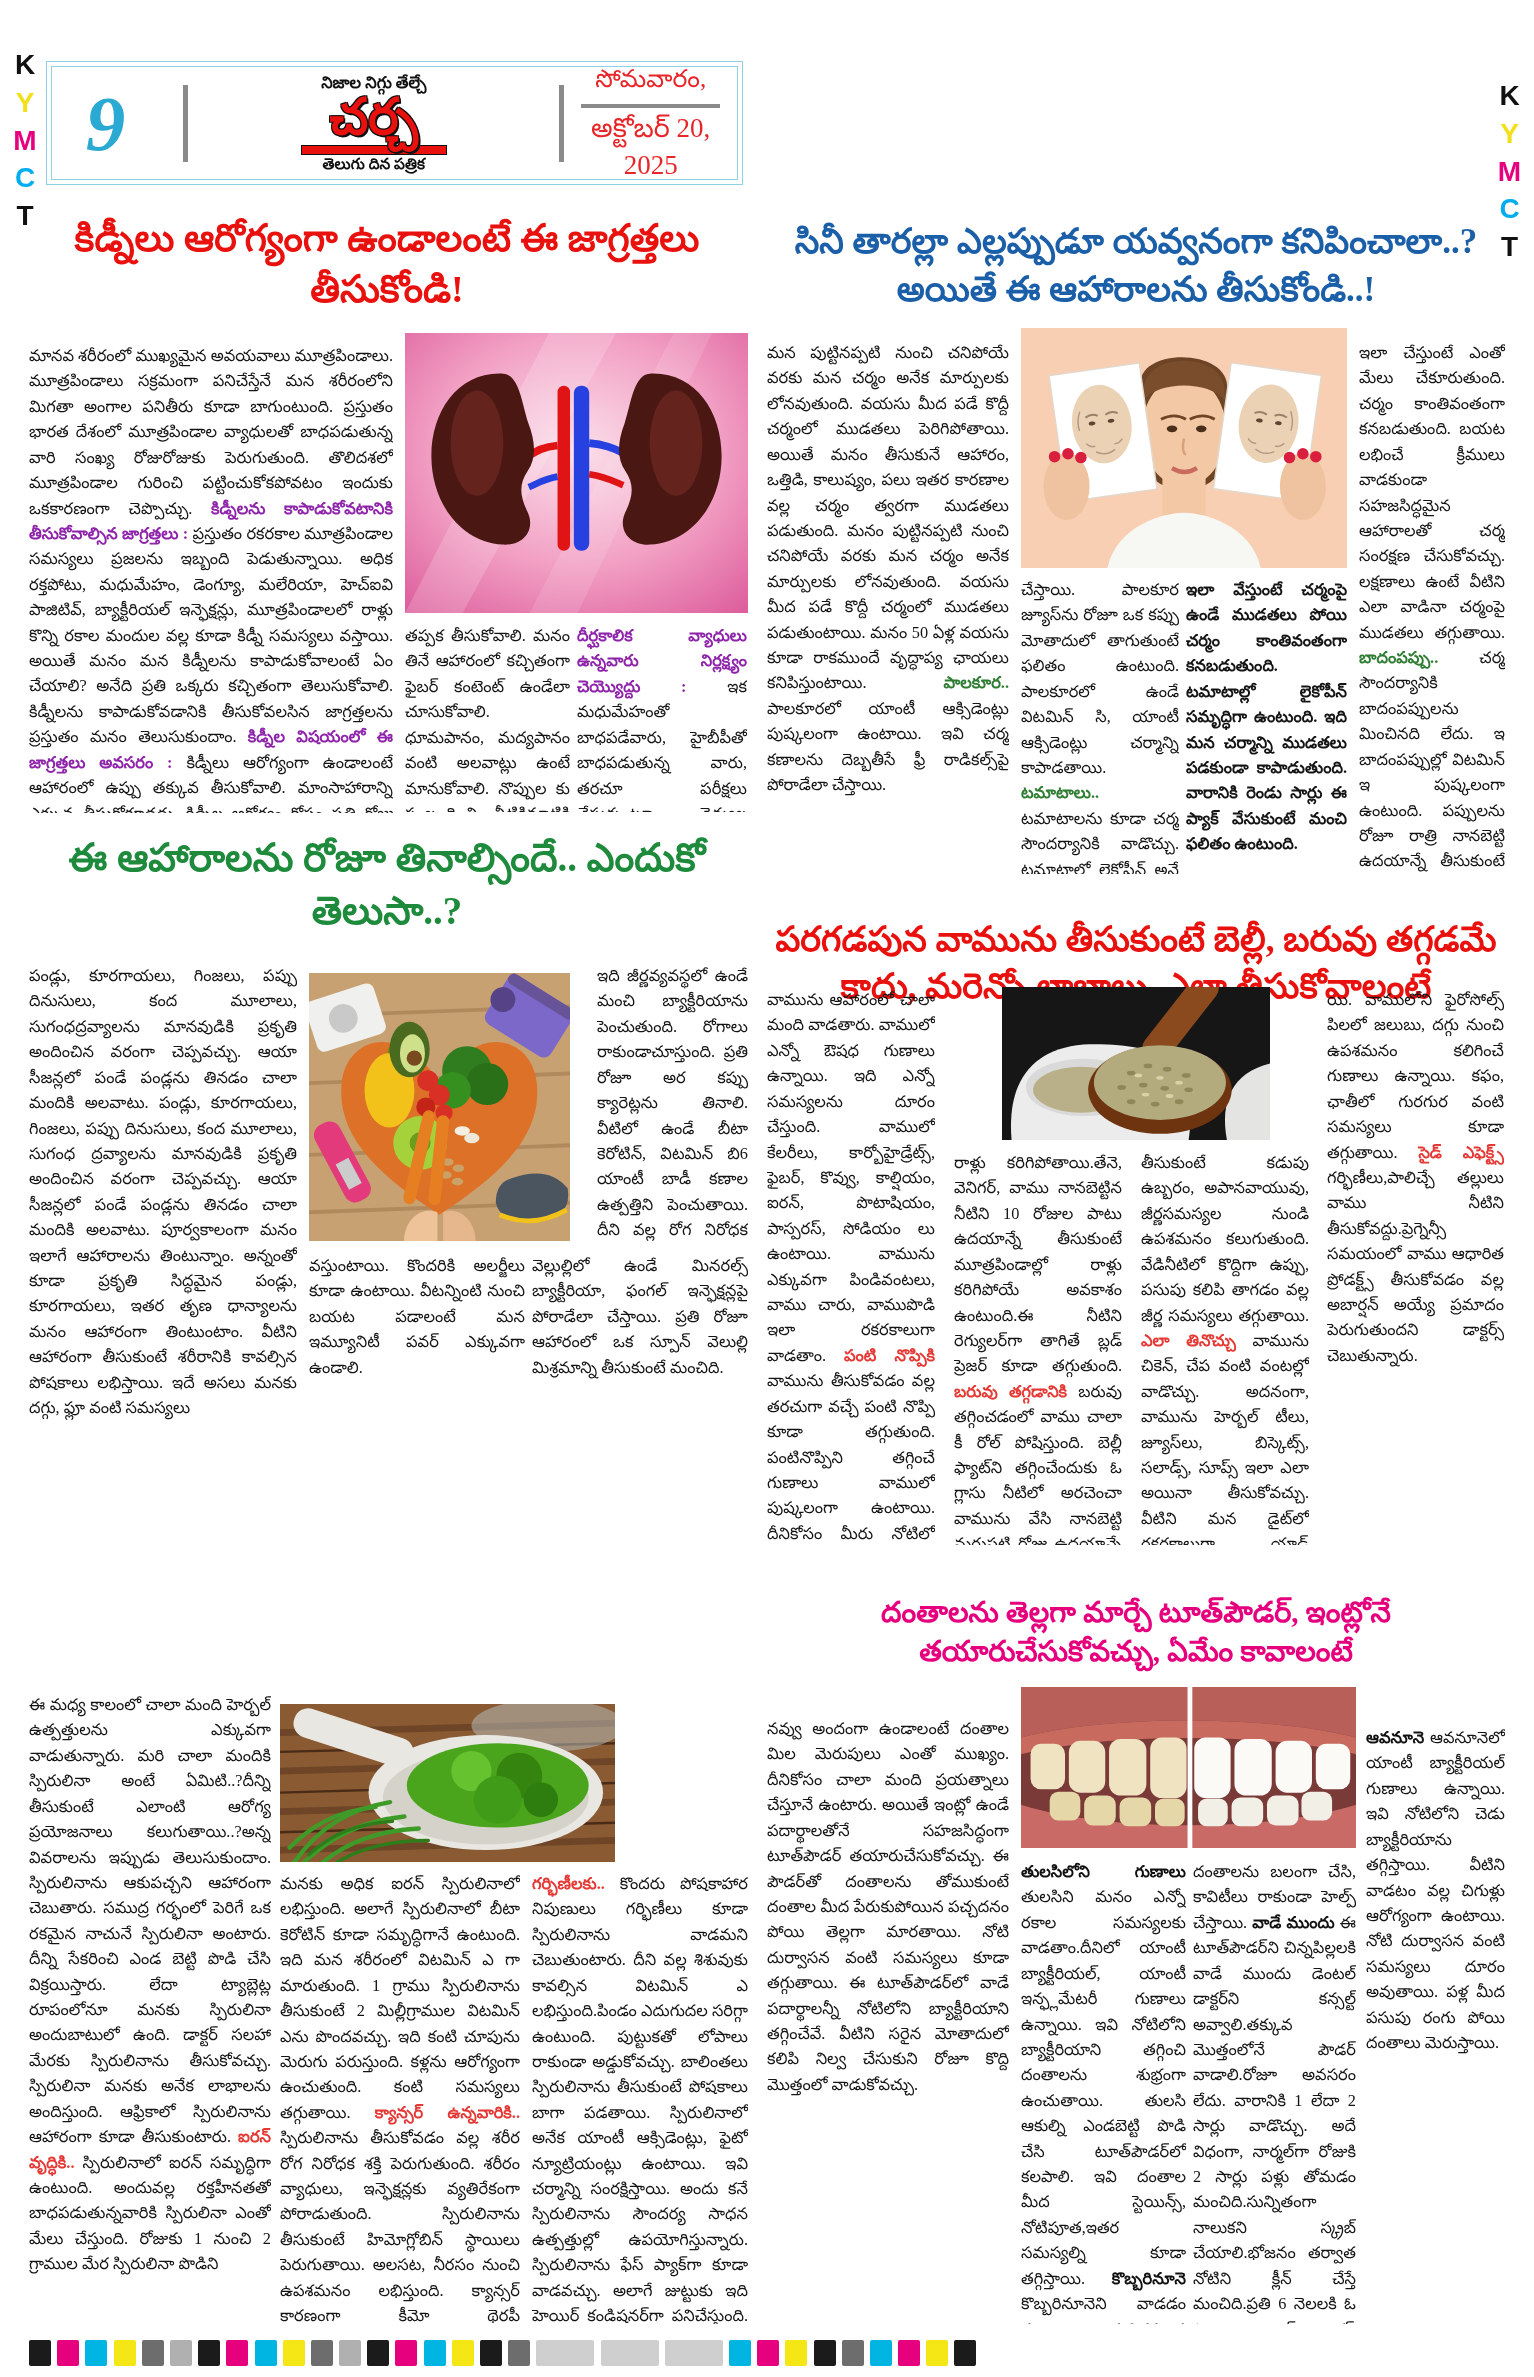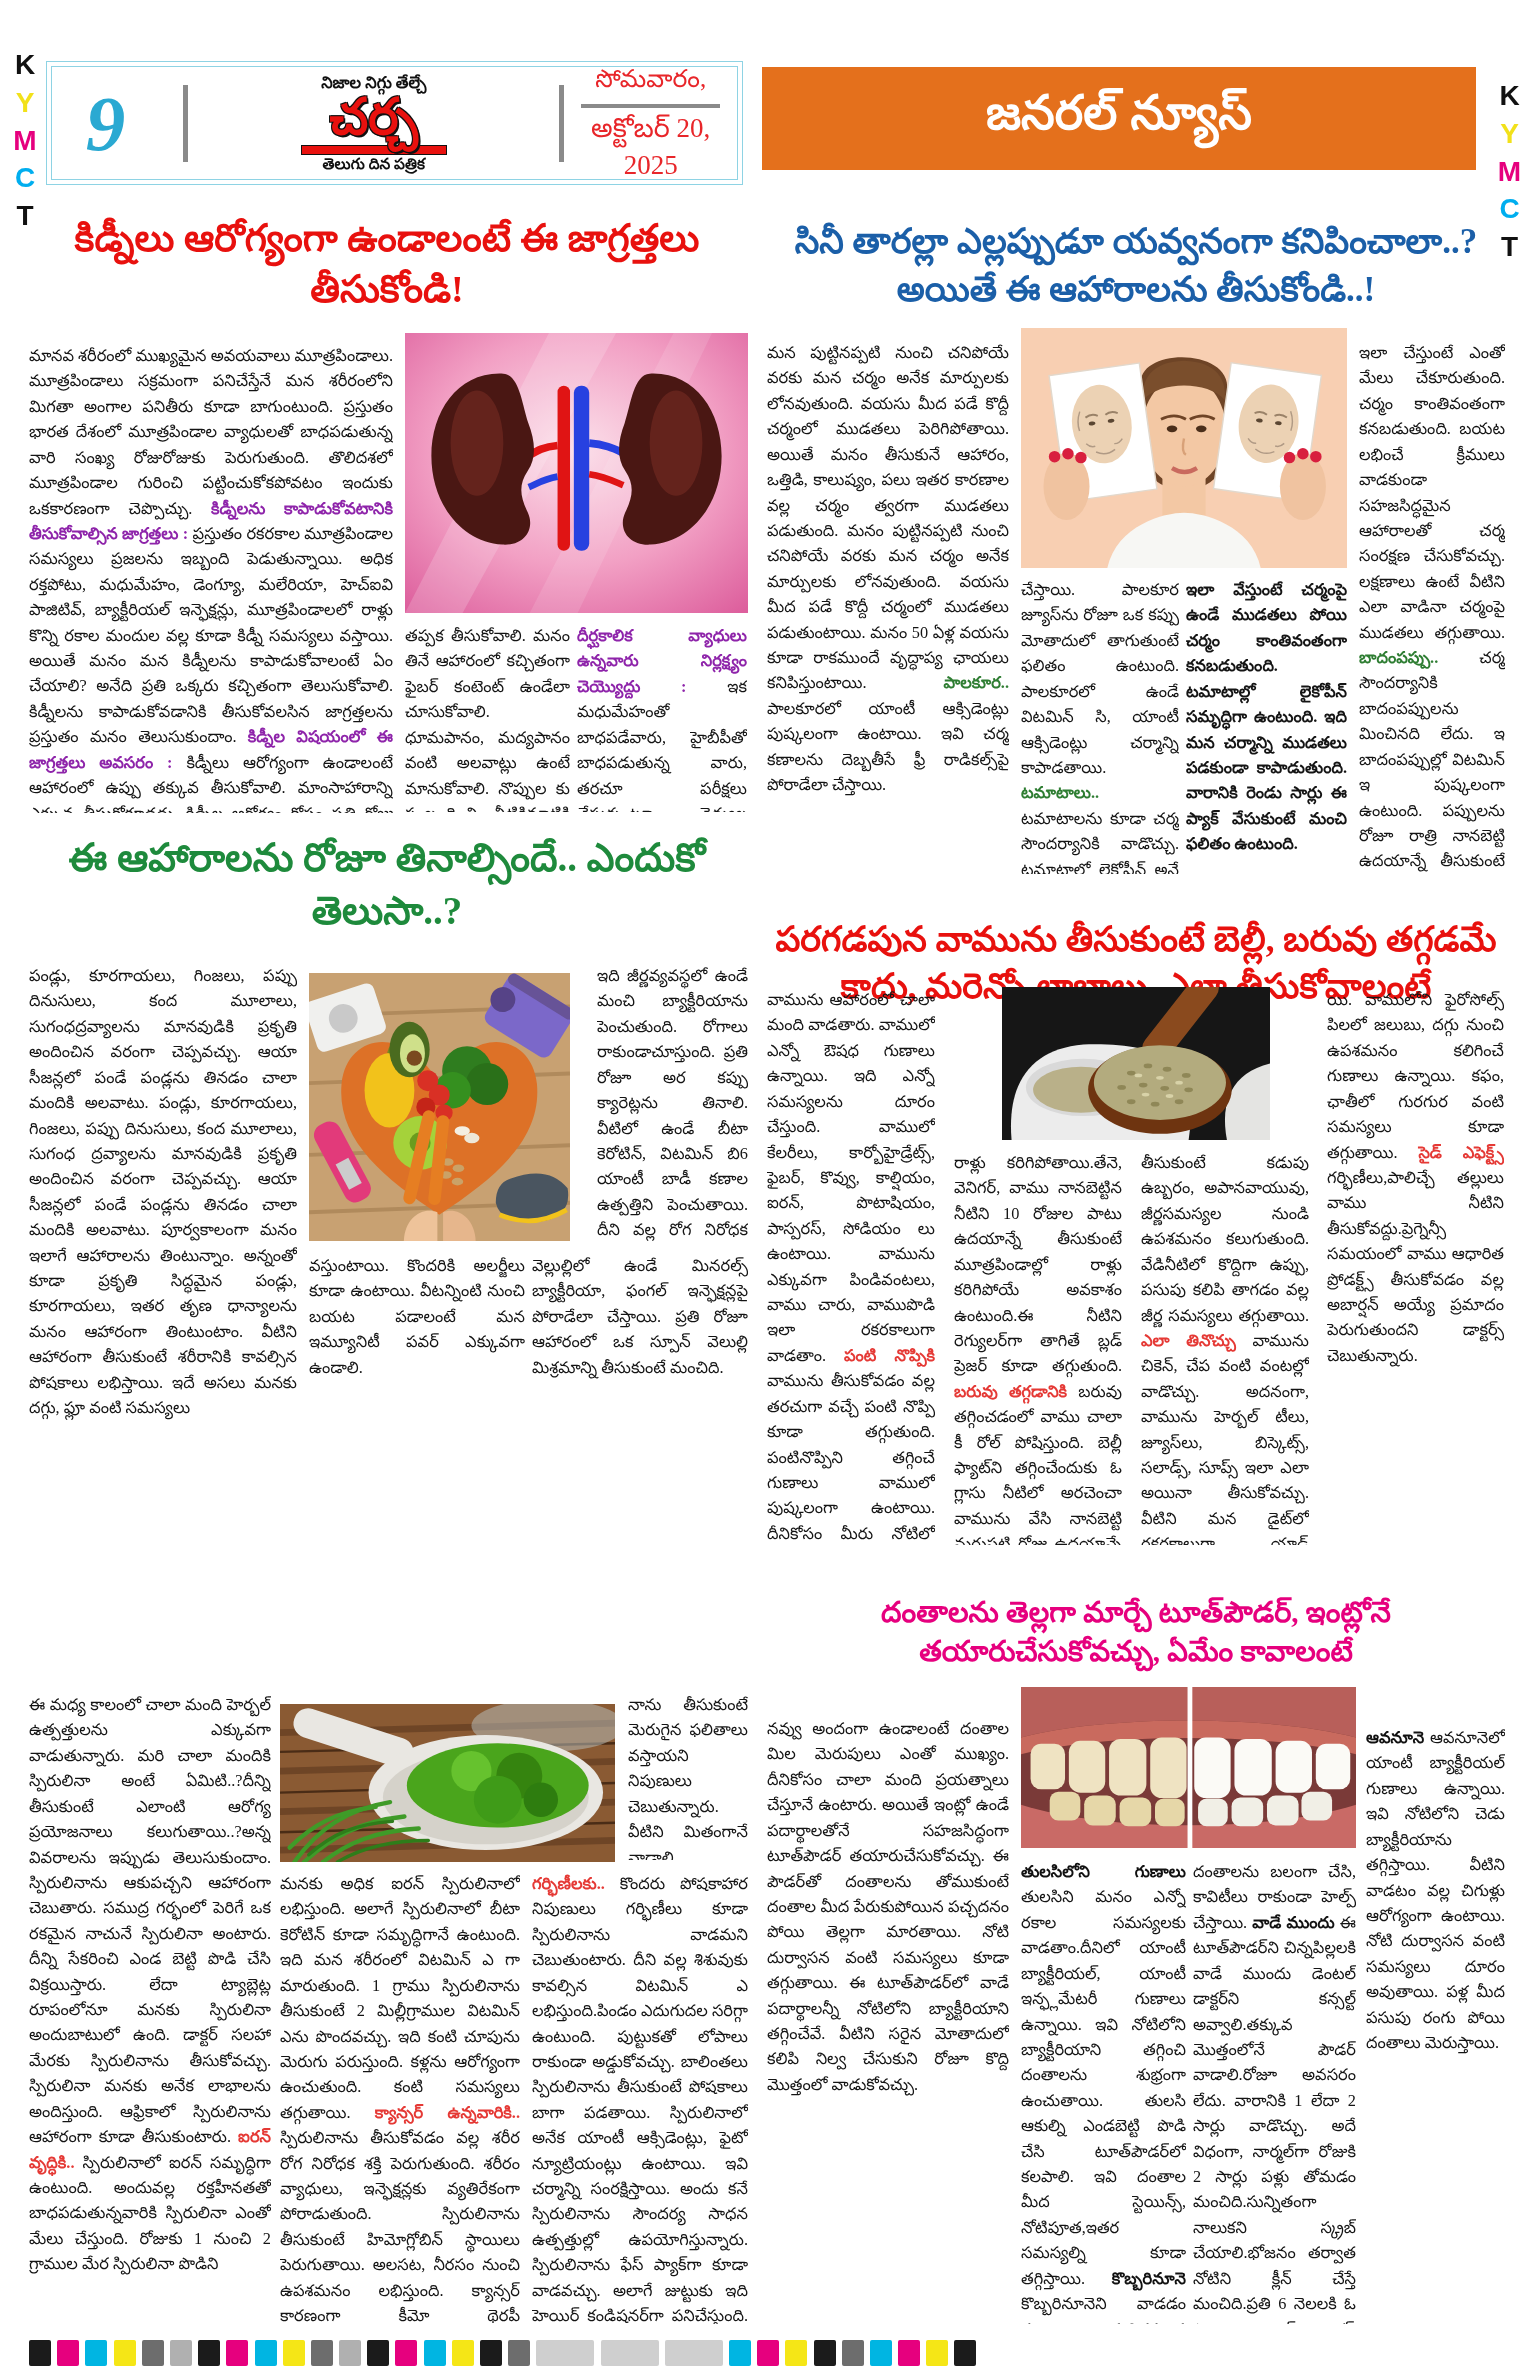--- a/index.html
+++ b/index.html
@@ -72,21 +72,20 @@
       </div>
       <div class="vbar"></div>
       <div class="date-block" style="width:173px;">
         <div class="date-day">సోమవారం,</div>
         <div class="date-hr"></div>
         <div class="date-date">అక్టోబర్ 20, 2025</div>
       </div>
     </div>
   </div>
 
-  <div class="abs section-banner" style="left:762px;top:67px;width:714px;height:103px;">జనరల్ న్యూస్</div>
 
   <div class="abs hl" style="left:29px;top:192px;width:716px;height:144px;font-size:38px;color:#e8110e;">కిడ్నీలు ఆరోగ్యంగా ఉండాలంటే ఈ జాగ్రత్తలు తీసుకోండి!</div>
   <div class="abs col" style="left:29px;top:343px;width:364px;height:470px;"><span>మానవ శరీరంలో ముఖ్యమైన అవయవాలు మూత్రపిండాలు. మూత్రపిండాలు సక్రమంగా పనిచేస్తేనే మన శరీరంలోని మిగతా అంగాల పనితీరు కూడా బాగుంటుంది. ప్రస్తుతం భారత దేశంలో మూత్రపిండాల వ్యాధులతో బాధపడుతున్న వారి సంఖ్య రోజురోజుకు పెరుగుతుంది. తొలిదశలో మూత్రపిండాల గురించి పట్టించుకోకపోవటం ఇందుకు ఒకకారణంగా చెప్పొచ్చు. </span><span class="sub sub-purple">కిడ్నీలను కాపాడుకోవటానికి తీసుకోవాల్సిన జాగ్రత్తలు : </span><span>ప్రస్తుతం రకరకాల మూత్రపిండాల సమస్యలు ప్రజలను ఇబ్బంది పెడుతున్నాయి. అధిక రక్తపోటు, మధుమేహం, డెంగ్యూ, మలేరియా, హెచ్ఐవి పాజిటివ్, బ్యాక్టీరియల్ ఇన్ఫెక్షన్లు, మూత్రపిండాలలో రాళ్లు కొన్ని రకాల మందుల వల్ల కూడా కిడ్నీ సమస్యలు వస్తాయి. అయితే మనం మన కిడ్నీలను కాపాడుకోవాలంటే ఏం చేయాలి? అనేది ప్రతి ఒక్కరు కచ్చితంగా తెలుసుకోవాలి. కిడ్నీలను కాపాడుకోవడానికి తీసుకోవలసిన జాగ్రత్తలను ప్రస్తుతం మనం తెలుసుకుందాం. </span><span class="sub sub-purple">కిడ్నీల విషయంలో ఈ జాగ్రత్తలు అవసరం : </span><span>కిడ్నీలు ఆరోగ్యంగా ఉండాలంటే ఆహారంలో ఉప్పు తక్కువ తీసుకోవాలి. మాంసాహారాన్ని ఎక్కువ తీసుకోకూడదు. కిడ్నీల ఆరోగ్యం కోసం ప్రతి రోజు కనీసం ఒక 30 నిమిషాల పాటు అయినా వ్యాయామం చేయాలి. </span></div>
   <div class="abs imgbox" style="left:405px;top:333px;width:343px;height:280px;">
     <svg viewBox="0 0 715 585" preserveAspectRatio="none">
       <defs>
           <radialGradient id="kbg" cx="50%" cy="42%" r="75%">
         <stop offset="0%" stop-color="#fbe0ea"></stop>
             <stop offset="55%" stop-color="#f2a0c4"></stop>
             <stop offset="100%" stop-color="#dd5f9d"></stop>
@@ -291,21 +290,20 @@
           <path d="M50,330 C110,275 170,245 260,235"></path>
         <path d="M90,330 C140,290 200,265 290,260"></path>
           <path d="M20,300 C70,250 120,225 200,215"></path>
       </g>
       <g stroke="#2e7d1a" stroke-width="7" fill="none" stroke-linecap="round">
         <path d="M120,330 C170,300 230,285 310,285"></path>
           <path d="M60,315 C110,270 160,250 235,245"></path>
       </g>
     </svg>
   </div>
-  <div class="abs col" style="left:628px;top:1692px;width:120px;height:168px;"><span>నాను తీసుకుంటే మెరుగైన ఫలితాలు వస్తాయని నిపుణులు చెబుతున్నారు. వీటిని మితంగానే వాడాలి. </span></div>
   <div class="abs col" style="left:280px;top:1871px;width:240px;height:453px;"><span>మనకు అధిక ఐరన్ స్పిరులినాలో లభిస్తుంది. అలాగే స్పిరులినాలో బీటా కెరోటిన్ కూడా సమృద్ధిగానే ఉంటుంది. ఇది మన శరీరంలో విటమిన్ ఎ గా మారుతుంది. 1 గ్రాము స్పిరులినాను తీసుకుంటే 2 మిల్లీగ్రాముల విటమిన్ ఎను పొందవచ్చు. ఇది కంటి చూపును మెరుగు పరుస్తుంది. కళ్లను ఆరోగ్యంగా ఉంచుతుంది. కంటి సమస్యలు తగ్గుతాయి. </span><span class="sub sub-red">క్యాన్సర్ ఉన్నవారికి.. </span><span>స్పిరులినాను తీసుకోవడం వల్ల శరీర రోగ నిరోధక శక్తి పెరుగుతుంది. శరీరం వ్యాధులు, ఇన్ఫెక్షన్లకు వ్యతిరేకంగా పోరాడుతుంది. స్పిరులినాను తీసుకుంటే హిమోగ్లోబిన్ స్థాయిలు పెరుగుతాయి. అలసట, నీరసం నుంచి ఉపశమనం లభిస్తుంది. క్యాన్సర్ కారణంగా కీమో థెరపీ చేయించుకునేవారు దీన్ని వాడితే </span></div>
   <div class="abs col" style="left:532px;top:1871px;width:216px;height:453px;"><span class="sub sub-red">గర్భిణీలకు.. </span><span>కొందరు పోషకాహార నిపుణులు గర్భిణీలు కూడా స్పిరులినాను వాడమని చెబుతుంటారు. దీని వల్ల శిశువుకు కావల్సిన విటమిన్ ఎ లభిస్తుంది.పిండం ఎదుగుదల సరిగ్గా ఉంటుంది. పుట్టుకతో లోపాలు రాకుండా అడ్డుకోవచ్చు. బాలింతలు స్పిరులినాను తీసుకుంటే పోషకాలు బాగా పడతాయి. స్పిరులినాలో అనేక యాంటీ ఆక్సిడెంట్లు, ఫైటో న్యూట్రియంట్లు ఉంటాయి. ఇవి చర్మాన్ని సంరక్షిస్తాయి. అందు కనే స్పిరులినాను సౌందర్య సాధన ఉత్పత్తుల్లో ఉపయోగిస్తున్నారు. స్పిరులినాను ఫేస్ ప్యాక్‌గా కూడా వాడవచ్చు. అలాగే జుట్టుకు ఇది హెయిర్ కండిషనర్‌గా పనిచేస్తుంది. శిరోజాలు ధృఢంగా పెరిగేలా చేస్తుంది. </span></div>
 
   <div class="abs hl" style="left:767px;top:1560px;width:738px;height:144px;font-size:29px;color:#e6007e;">దంతాలను తెల్లగా మార్చే టూత్‌పౌడర్, ఇంట్లోనే తయారుచేసుకోవచ్చు, ఏమేం కావాలంటే</div>
   <div class="abs col" style="left:767px;top:1716px;width:242px;height:609px;"><span>నవ్వు అందంగా ఉండాలంటే దంతాల మిల మెరుపులు ఎంతో ముఖ్యం. దీనికోసం చాలా మంది ప్రయత్నాలు చేస్తూనే ఉంటారు. అయితే ఇంట్లో ఉండే పదార్థాలతోనే సహజసిద్ధంగా టూత్‌పౌడర్ తయారుచేసుకోవచ్చు. ఈ పౌడర్‌తో దంతాలను తోముకుంటే దంతాల మీద పేరుకుపోయిన పచ్చదనం పోయి తెల్లగా మారతాయి. నోటి దుర్వాసన వంటి సమస్యలు కూడా తగ్గుతాయి. ఈ టూత్‌పౌడర్‌లో వాడే పదార్థాలన్నీ నోటిలోని బ్యాక్టీరియాని తగ్గించేవే. వీటిని సరైన మోతాదులో కలిపి నిల్వ చేసుకుని రోజూ కొద్ది మొత్తంలో వాడుకోవచ్చు. </span></div>
   <div class="abs imgbox" style="left:1021px;top:1687px;width:335px;height:161px;">
     <svg viewBox="0 0 700 335" preserveAspectRatio="none">
       <rect width="700" height="335" fill="#cf7d72"></rect>
       <path d="M0,0 L700,0 L700,110 C520,60 180,60 0,110 Z" fill="#b85f5a"></path>
       <path d="M0,335 L700,335 L700,240 C520,300 180,300 0,240 Z" fill="#c96a66"></path>

